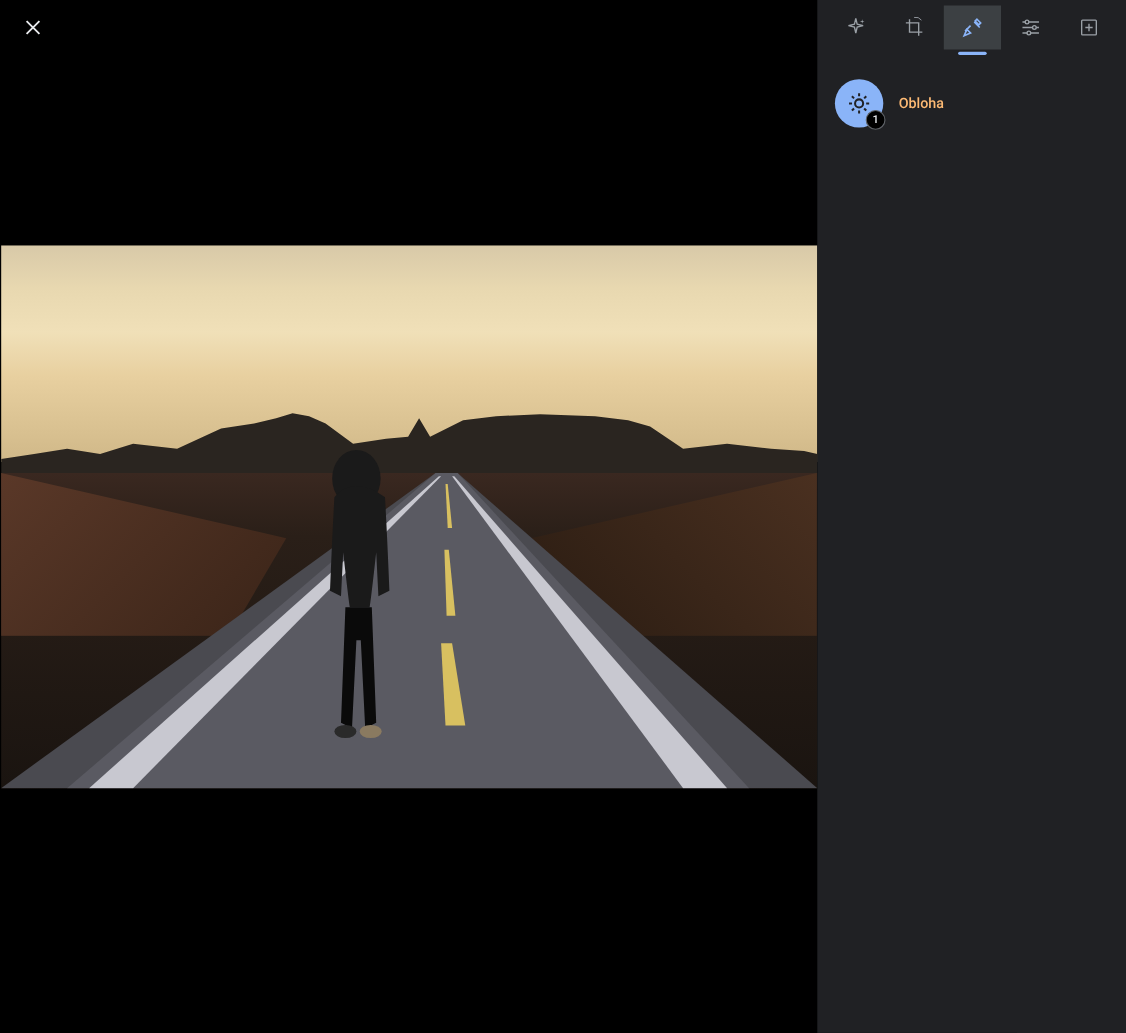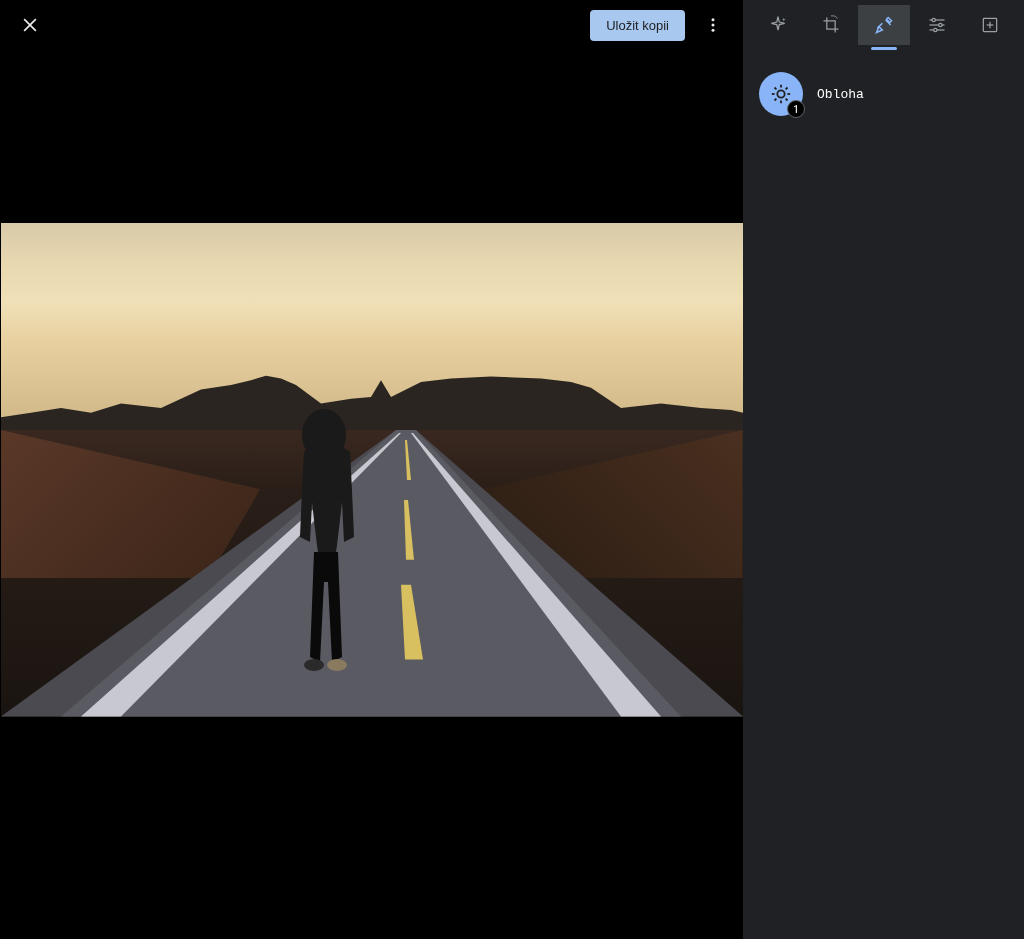--- a/index.html
+++ b/index.html
@@ -218,46 +218,35 @@
       background: #000;
       border: 1px solid #5f6368;
       display: flex;
       align-items: center;
       justify-content: center;
       color: #e8eaed;
       font-size: 10px;
       font-weight: 500;
     }
     .effect-label {
-      color: #ffffff;
+      color: #fdba74;
       font-size: 13px;
       font-weight: 500;
-      font-family: Liberation Mono, monospace;
     }
   </style>
 </head>
 <body>
 
 <div class="main-area">
   <div class="top-bar">
     <div class="close-btn">
       <svg width="20" height="20" viewBox="0 0 24 24" fill="none" stroke="#e8eaed" stroke-width="2">
         <line x1="5" y1="5" x2="19" y2="19"></line>
         <line x1="19" y1="5" x2="5" y2="19"></line>
       </svg>
-    </div>
-    <div class="top-right">
-      <button class="save-btn">Uložit kopii</button>
-      <div class="more-btn">
-        <svg width="18" height="18" viewBox="0 0 24 24" fill="#e8eaed">
-          <circle cx="12" cy="5" r="2"></circle>
-          <circle cx="12" cy="12" r="2"></circle>
-          <circle cx="12" cy="19" r="2"></circle>
-        </svg>
-      </div>
     </div>
   </div>
   <div class="image-container">
     <div class="photo">
       <div class="sky-gradient"></div>
       <div class="mountains">
         <svg class="mountain-svg" viewBox="0 0 742 80" preserveAspectRatio="none">
           <path d="M0,50 L30,45 L60,40 L90,45 L120,35 L160,40 L200,20 L230,15 L250,10 L265,5 L280,8 L295,15 L320,35 L350,30 L370,28 L380,10 L390,28 L420,12 L450,8 L490,6 L540,8 L570,12 L590,18 L620,40 L660,35 L700,40 L730,42 L742,45 L742,80 L0,80 Z" fill="#2a2520"></path>
         </svg>
       </div>

